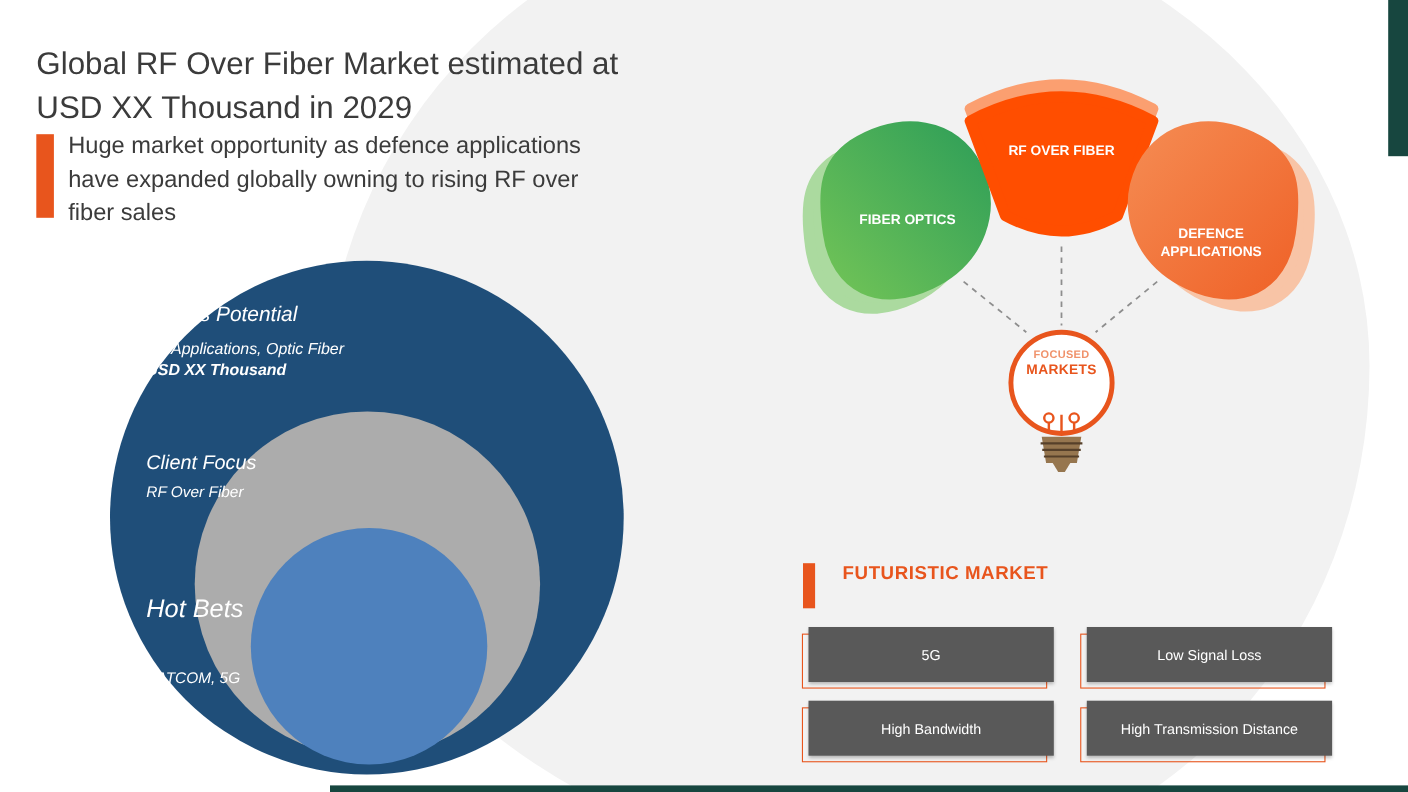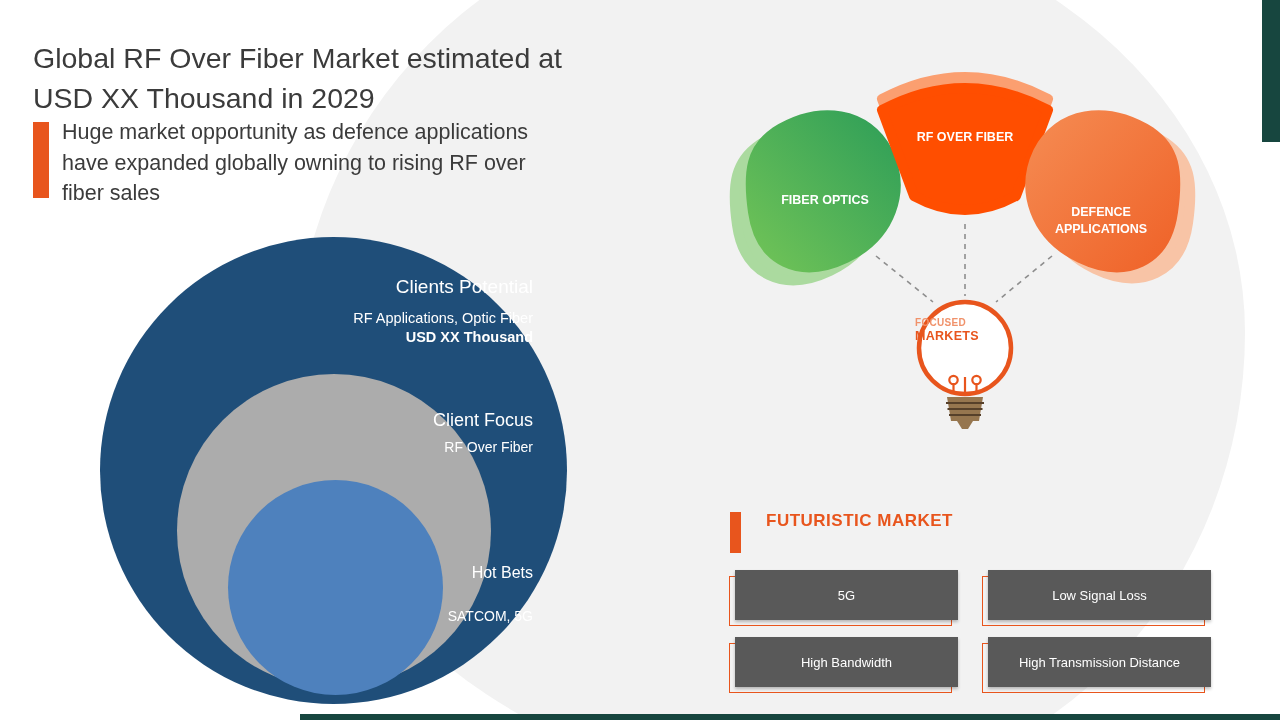--- a/index.html
+++ b/index.html
@@ -20,36 +20,36 @@
     font-size:28.5px;line-height:40px;font-weight:400;}
   .title-accent{position:absolute;left:33px;top:122px;width:16px;height:76px;background:var(--accent);}
   .subtitle{position:absolute;left:62px;top:117px;width:680px;color:var(--text-dark);
     font-size:21.5px;line-height:30.5px;font-weight:400;}
 
   
   .circle{position:absolute;border-radius:50%;}
   .circle.outer{left:100px;top:237px;width:467px;height:467px;background:var(--navy);}
   .circle.middle{left:177px;top:374px;width:314px;height:314px;background:var(--circle-gray);}
   .circle.inner{left:228px;top:480px;width:215px;height:215px;background:var(--steel-blue);}
-  .ctext{position:absolute;left:133px;width:400px;text-align:right;color:#ffffff;}
+  .ctext{position:absolute;left:133px;width:400px;text-align:left;color:#ffffff;font-style:italic;}
   .ct-outer-title{top:276px;font-size:19px;}
   .ct-outer-l1{top:310px;font-size:14.5px;}
   .ct-outer-l2{top:329px;font-size:14.5px;font-weight:700;}
   .ct-mid-title{top:410px;font-size:18px;}
   .ct-mid-l1{top:439px;font-size:14px;}
-  .ct-in-title{top:564px;font-size:16px;}
+  .ct-in-title{top:540px;font-size:23px;}
   .ct-in-l1{top:589px;font-size:14px;}
   .ct-in-l2{top:608px;font-size:14px;}
 
   
   .petal-label{position:absolute;text-align:center;color:#ffffff;font-weight:700;font-size:12.5px;line-height:16.5px;}
   .pl-green{left:750px;top:192px;width:150px;}
   .pl-wedge{left:890px;top:129px;width:150px;}
   .pl-orange{left:1033px;top:188px;width:136px;margin-top:16px;}
-  .bulb-text{position:absolute;left:915px;width:100px;font-weight:700;}
+  .bulb-text{position:absolute;left:915px;width:100px;text-align:center;font-weight:700;}
   .bulb-l1{top:317px;font-size:10px;letter-spacing:.3px;color:var(--accent-soft);}
   .bulb-l2{top:329px;font-size:12.5px;letter-spacing:.3px;color:var(--accent);}
 
   
   .opp-accent{position:absolute;left:730px;top:512px;width:11px;height:41px;background:var(--accent);}
   .opp-heading{position:absolute;left:766px;top:511px;width:420px;}
   .opp-h1{font-size:17px;font-weight:700;color:var(--accent);letter-spacing:.5px;line-height:19px;}
   .opp-h2{font-size:27px;font-weight:400;color:var(--accent-light);letter-spacing:.5px;line-height:29px;}
   .opp-grid{position:absolute;left:735px;top:570px;display:grid;
     grid-template-columns:223px 223px;grid-auto-rows:50px;column-gap:30px;row-gap:17px;}

